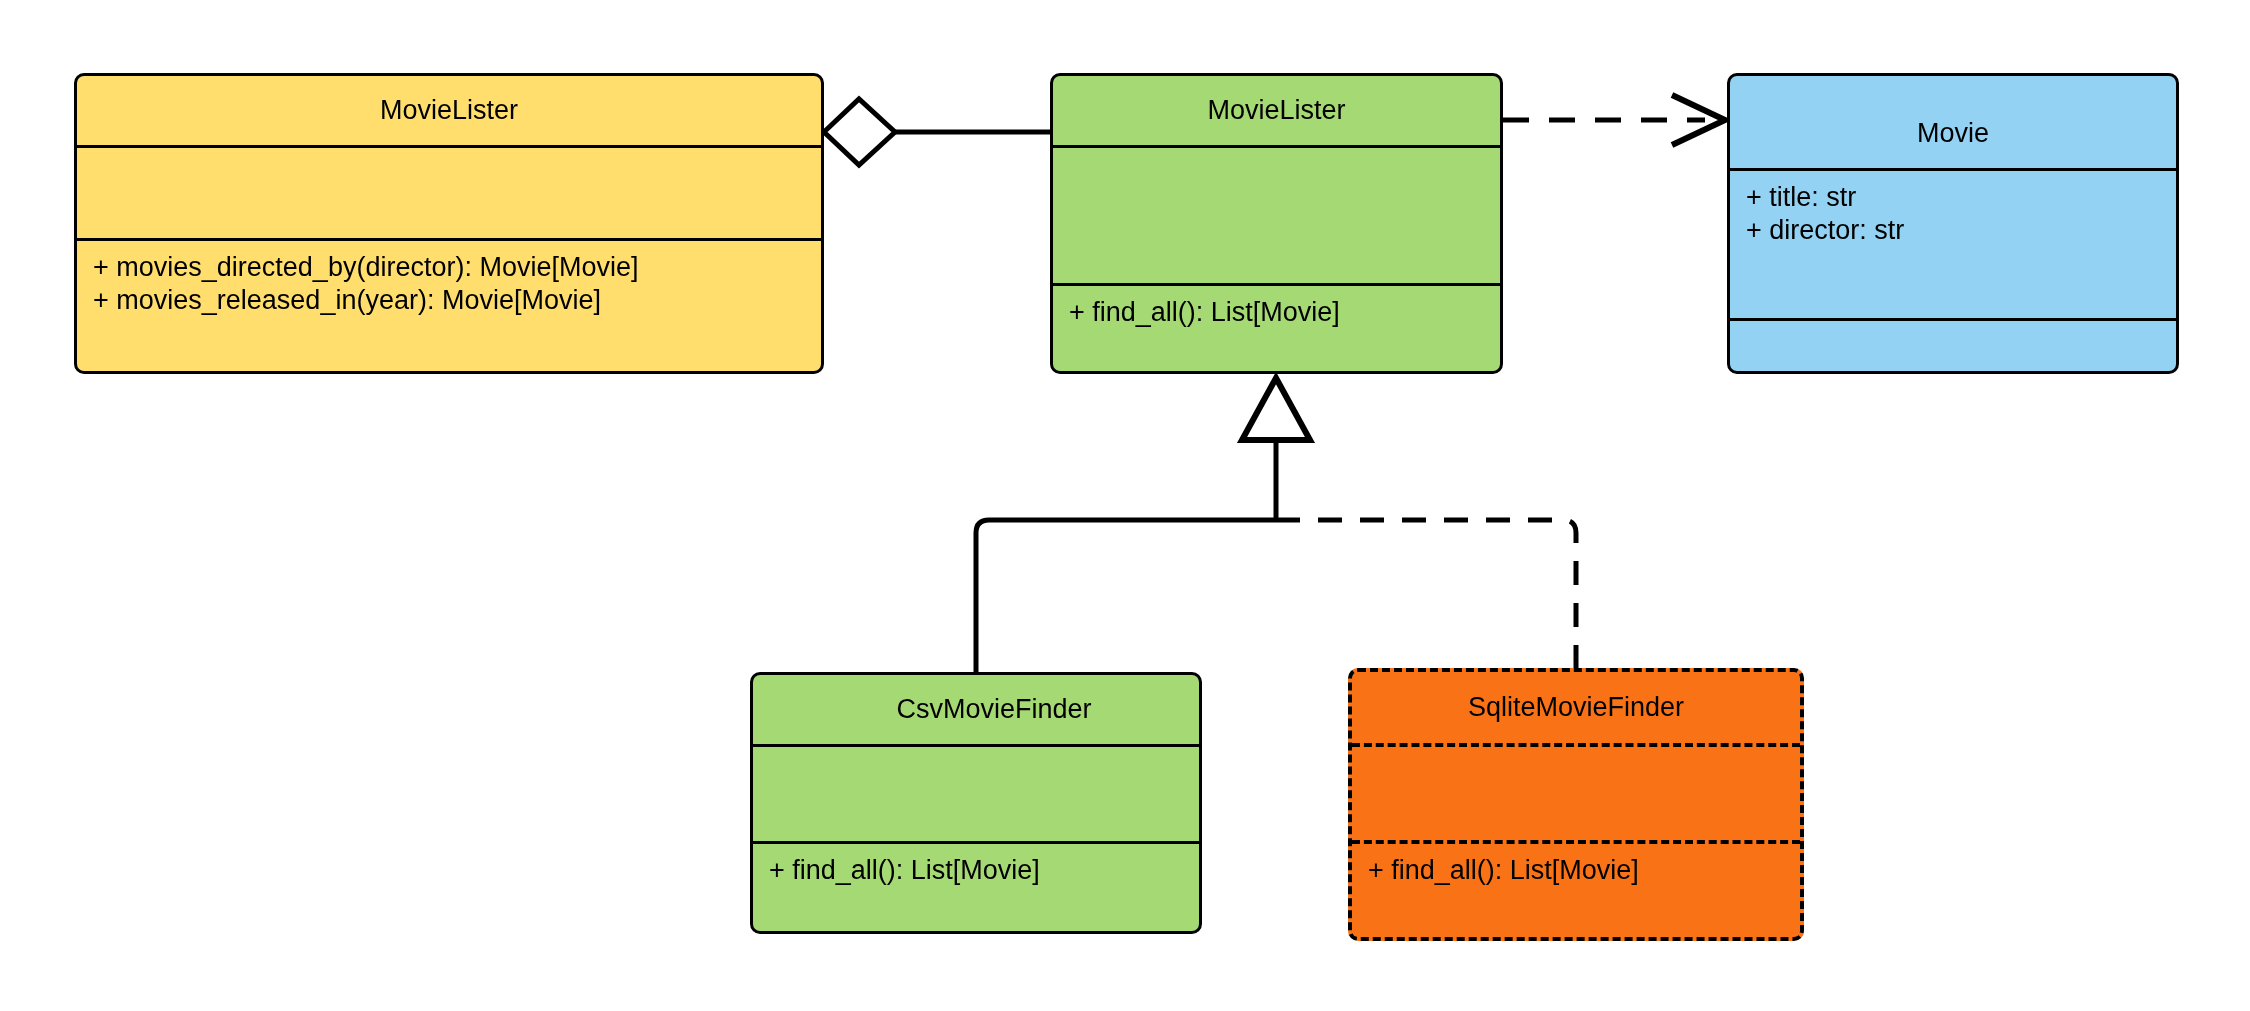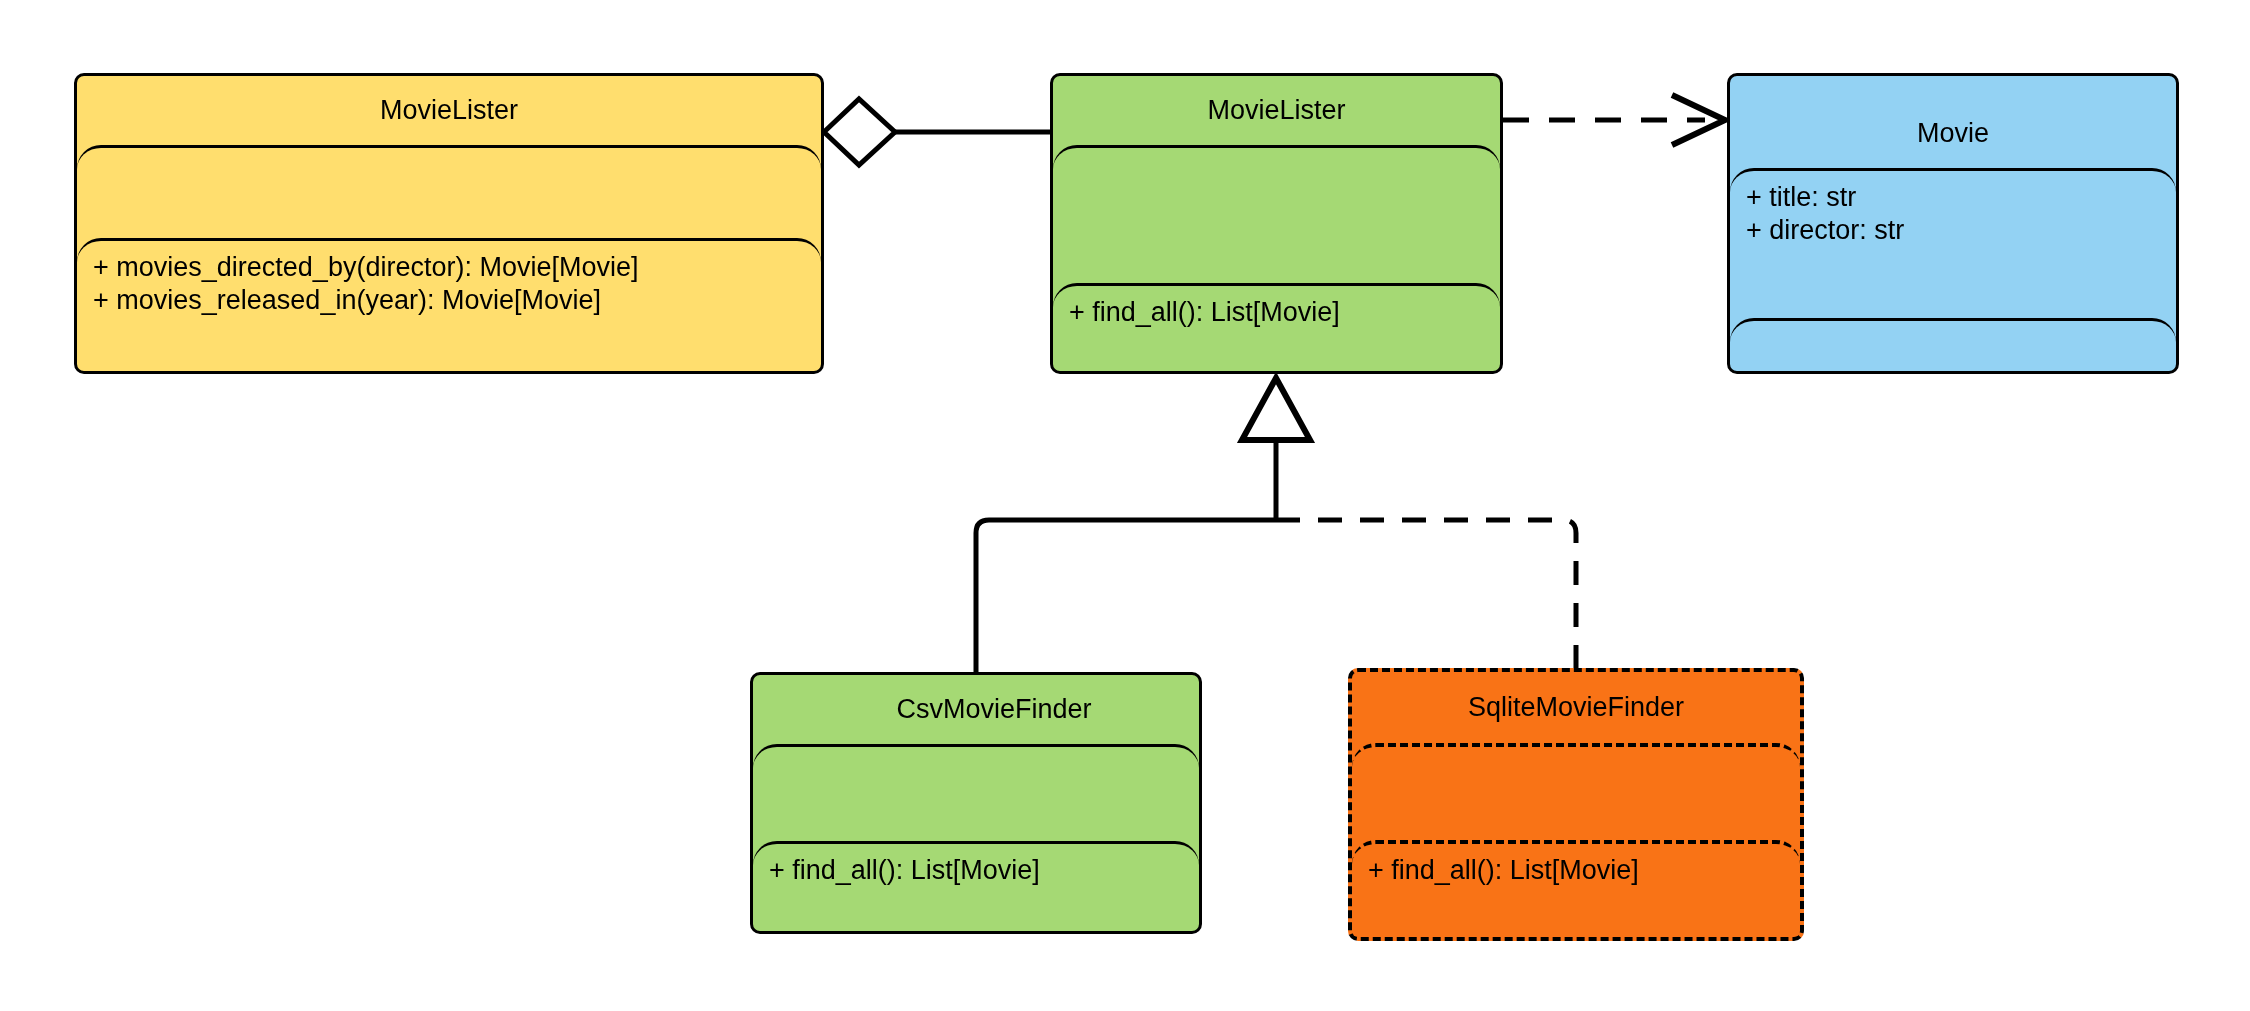--- a/index.html
+++ b/index.html
@@ -44,21 +44,20 @@
     display: flex;
     align-items: center;
     justify-content: center;
     font-size: 27px;
     color: #000000;
   }
   .compartment.members {
     padding: 10px 16px 16px 16px;
     font-size: 27px;
     color: #000000;
-    border-radius: 24px;
   }
   .compartment.sep-top {
     border-top: 3px solid #000000;
   }
   .uml-class.dashed .compartment.sep-top {
     border-top: 4px dashed #000000;
   }
   .member-line {
     line-height: 1.24;
     white-space: nowrap;

